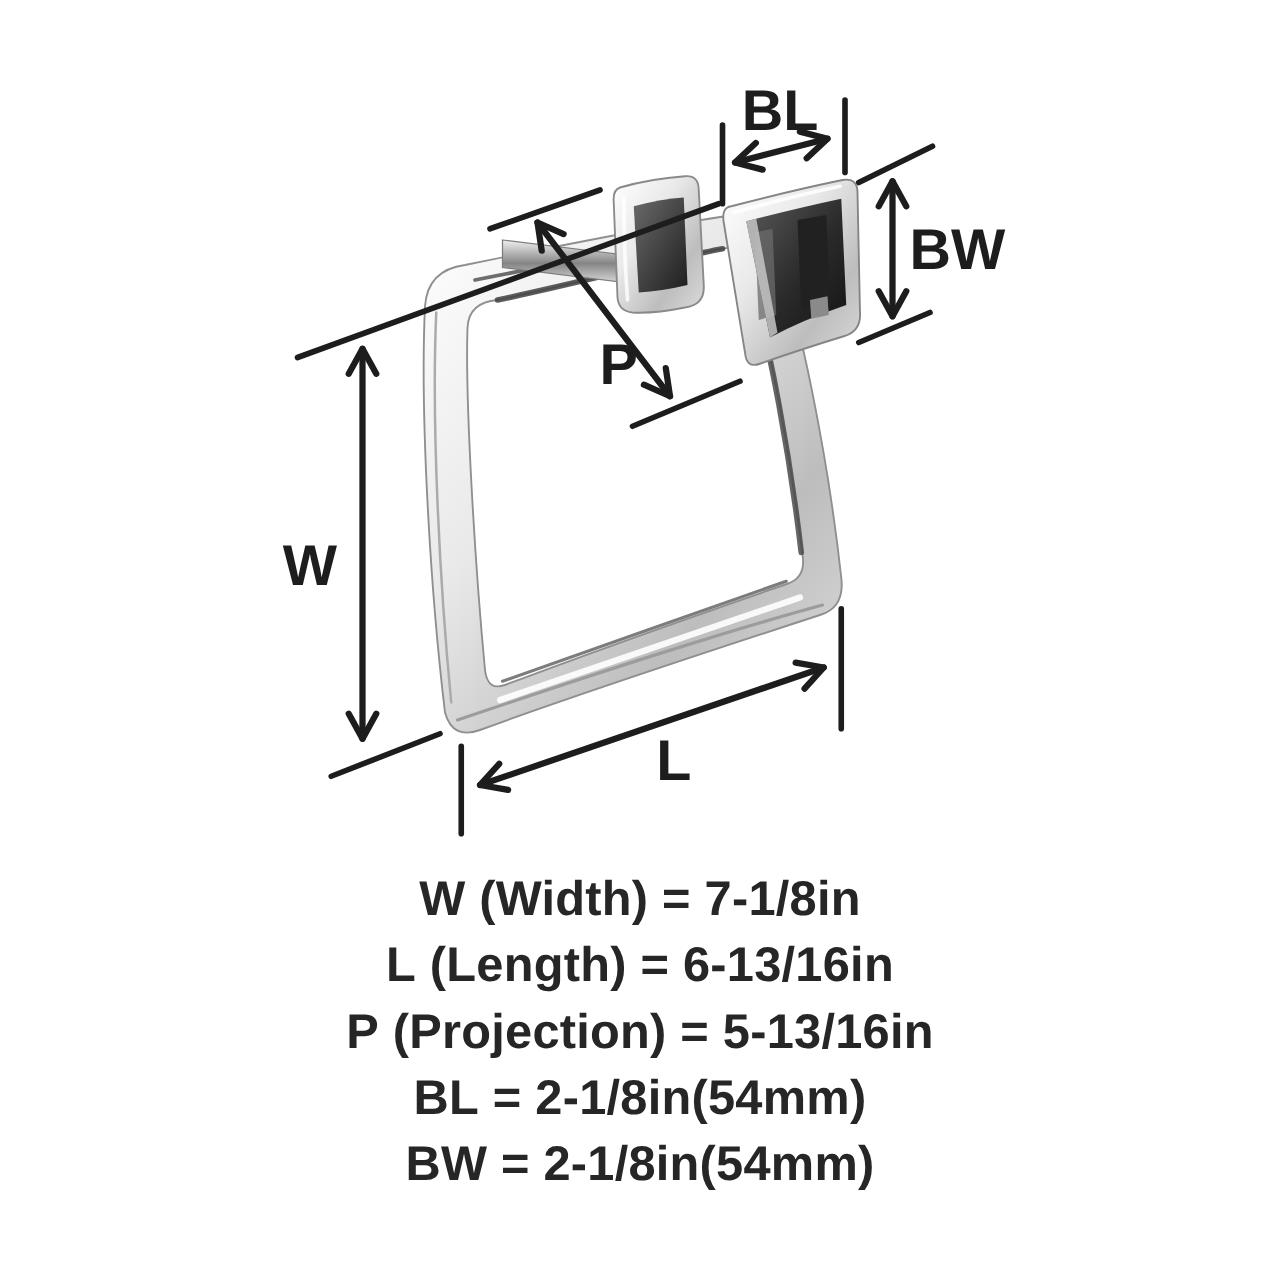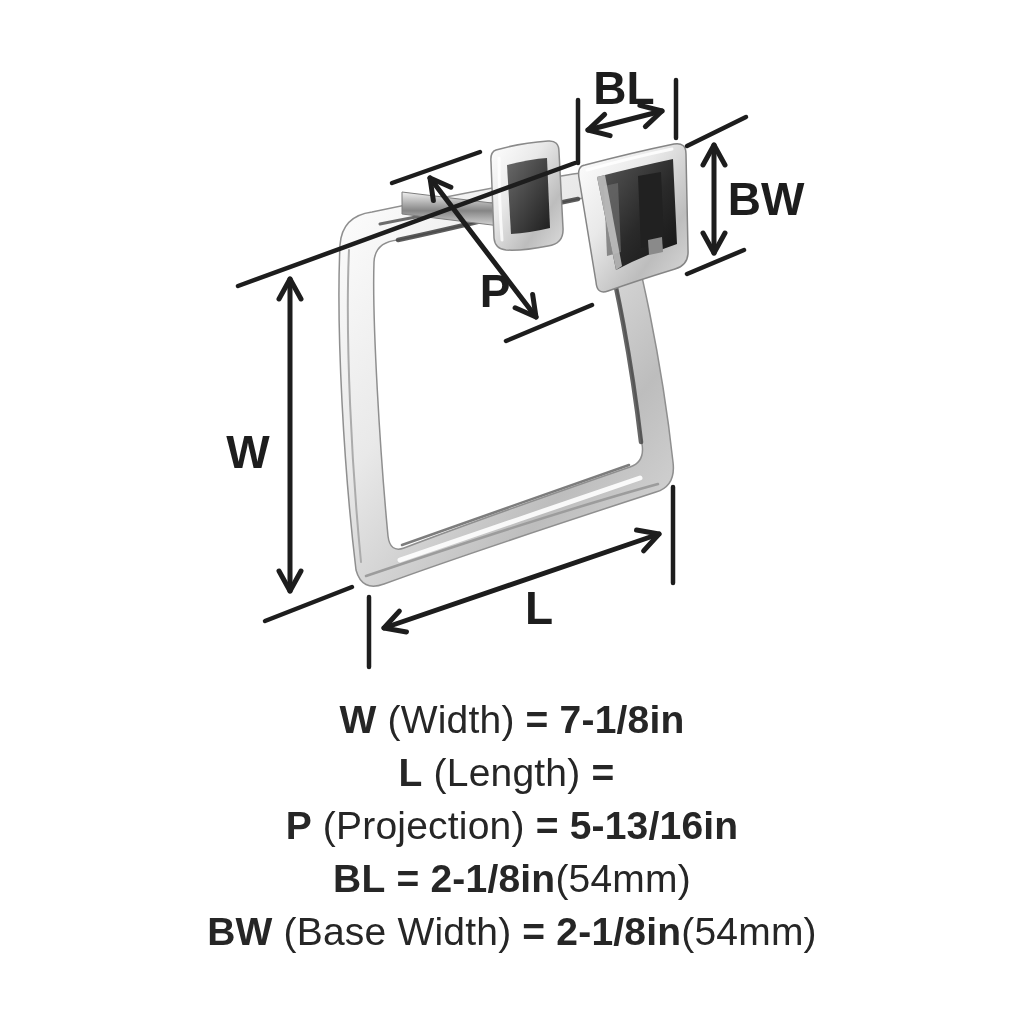--- a/index.html
+++ b/index.html
@@ -5,21 +5,21 @@
   html,body{margin:0;padding:0;background:#ffffff;}
   .stage{position:relative;width:1024px;height:1024px;background:#ffffff;overflow:hidden;
          font-family:"Liberation Sans", sans-serif;}
   .diagram-svg{position:absolute;left:0;top:0;}
   .dim-label{font-family:"Liberation Sans", sans-serif;font-weight:bold;fill:#1d1d1d;}
   .spec-block{position:absolute;left:0;top:698px;width:1024px;display:flex;
               flex-direction:column;align-items:center;gap:9px;}
   .spec-line{display:flex;align-items:baseline;font-size:39px;color:#262626;
              letter-spacing:0.2px;white-space:pre;}
   .spec-line .b{font-weight:bold;}
-  .spec-line .r{font-weight:normal;}
+  .spec-line .r{font-weight:bold;}
   .spec-line .gap{margin-right:11px;}
 </style>
 </head>
 <body>
 
 <div class="stage">
 
   <svg class="diagram-svg" width="1024" height="1024" viewBox="0 0 1024 1024">
     <defs>
       <marker id="ah" viewBox="0 0 30 30" markerWidth="30" markerHeight="30" refX="25" refY="15" orient="auto-start-reverse" markerUnits="userSpaceOnUse">
@@ -142,34 +142,34 @@
     <div class="spec-line">
       <span class="b gap">W</span>
       <span class="r gap">(Width)</span>
       <span class="b gap">=</span>
       <span class="b">7-1/8in</span>
     </div>
     <div class="spec-line">
       <span class="b gap">L</span>
       <span class="r gap">(Length)</span>
       <span class="b gap">=</span>
+      <span class="b">6-13/16in</span>
     </div>
     <div class="spec-line">
       <span class="b gap">P</span>
       <span class="r gap">(Projection)</span>
       <span class="b gap">=</span>
       <span class="b">5-13/16in</span>
     </div>
     <div class="spec-line">
       <span class="b gap">BL</span>
       <span class="b gap">=</span>
       <span class="b">2-1/8in</span>
       <span class="r">(54mm)</span>
     </div>
     <div class="spec-line">
       <span class="b gap">BW</span>
-      <span class="r gap">(Base Width)</span>
       <span class="b gap">=</span>
       <span class="b">2-1/8in</span>
       <span class="r">(54mm)</span>
     </div>
   </div>
 </div>
 
 </body></html>

